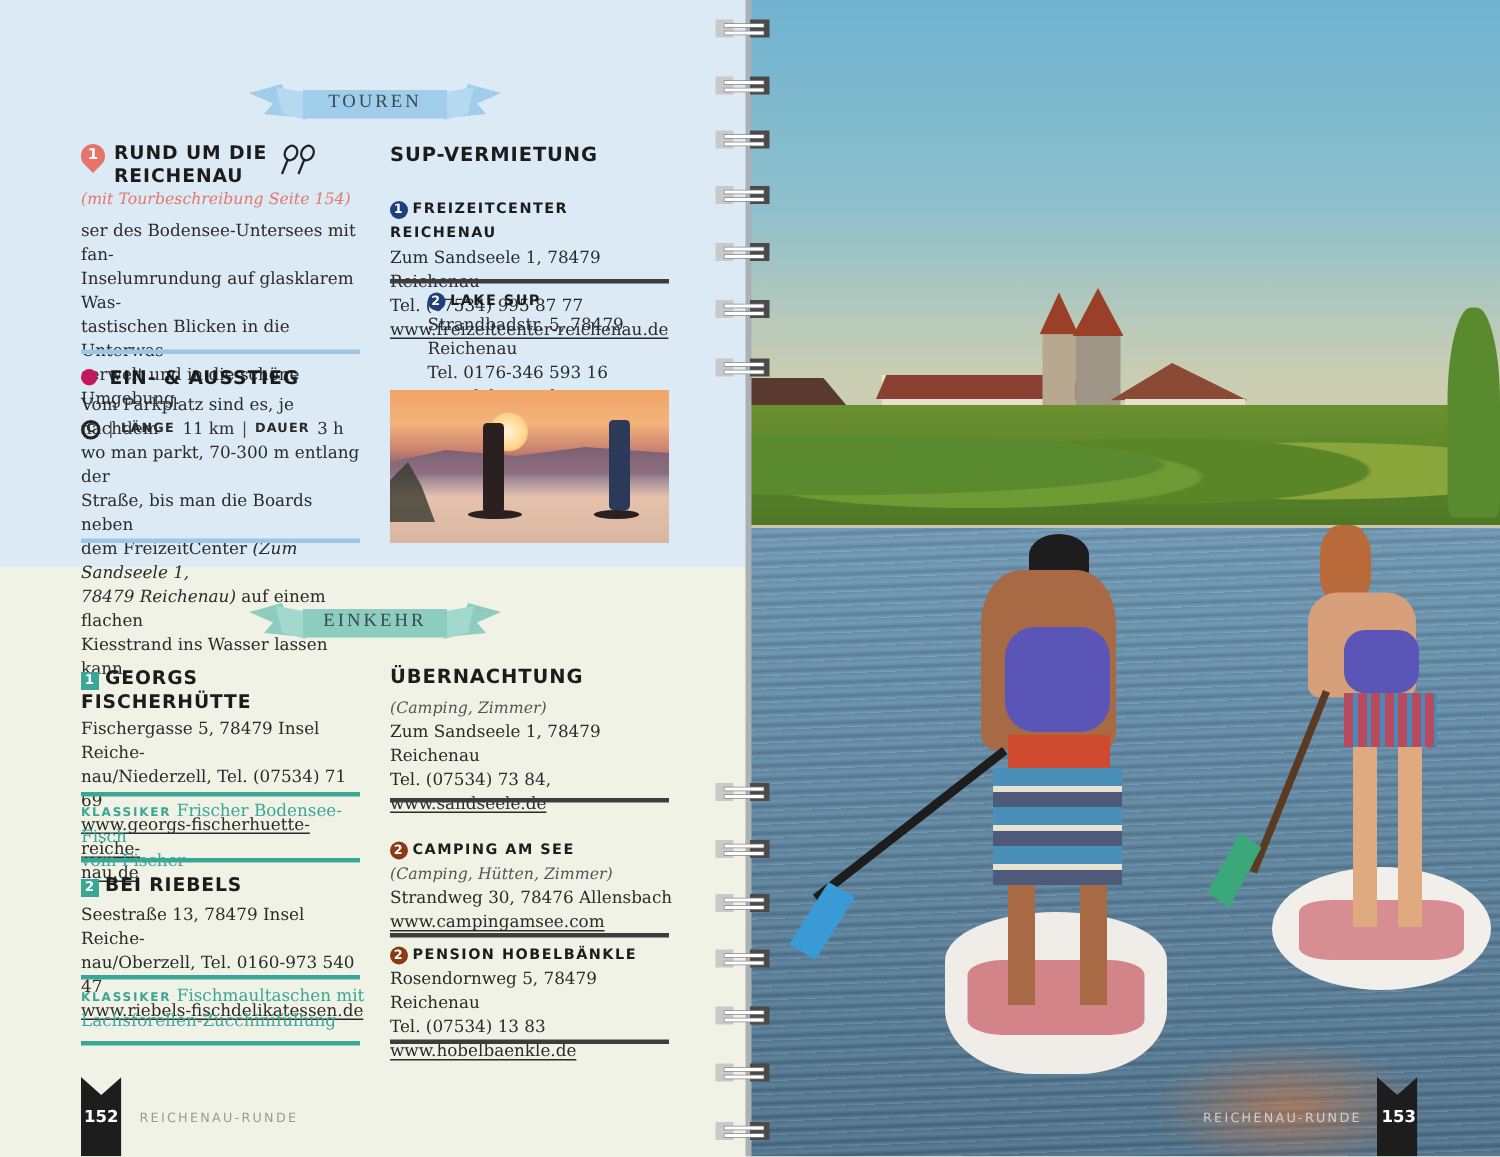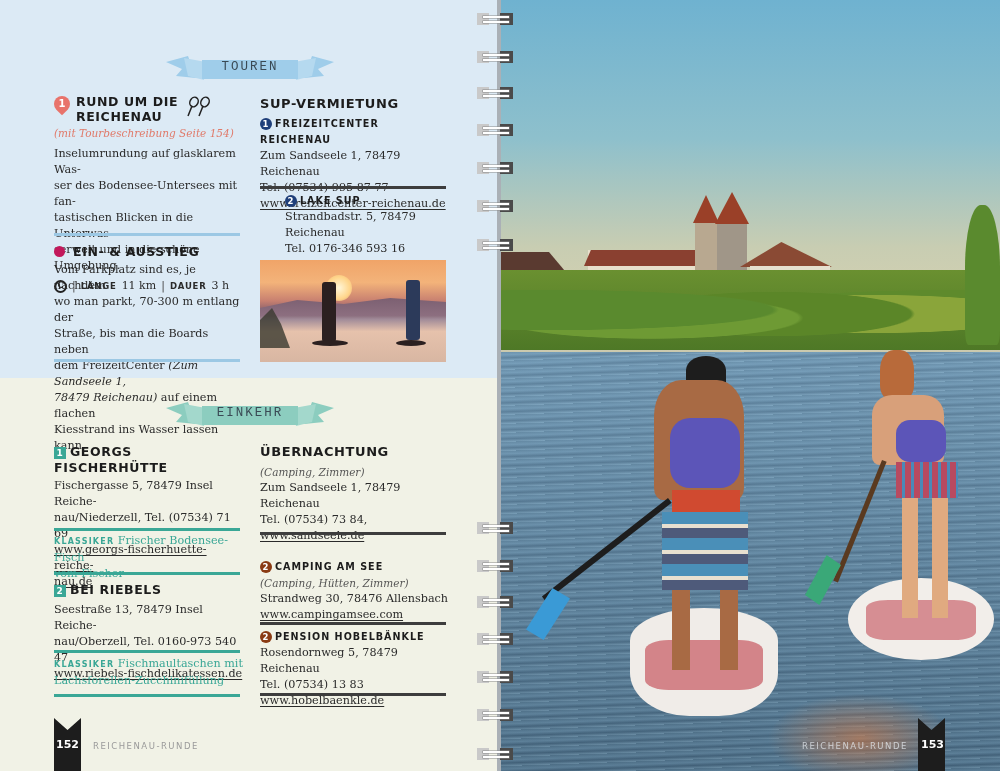--- a/index.html
+++ b/index.html
@@ -4,21 +4,21 @@
 <style>
   * { box-sizing: border-box; margin: 0; padding: 0; }
   html, body { width: 1000px; height: 771px; overflow: hidden; background: #f1f2e6; }
   body { position: relative; font-family: "DejaVu Serif", serif; color: #2a2a2a; }
 
   .left-page { position: absolute; left: 0; top: 0; width: 500px; height: 771px; background: #f1f2e6; }
   .blue-area { position: absolute; left: 0; top: 0; width: 500px; height: 378px; background: #dceaf5; }
 
   .banner { position: absolute; height: 30px; display: flex; align-items: center; justify-content: center; }
   .banner svg { position: absolute; left: 0; top: 0; }
-  .banner .banner-label { position: relative; font-family: Liberation Mono, monospace; font-size: 12.5px; letter-spacing: 2px; color: #3a4a55; }
+  .banner .banner-label { position: relative; font-family: Liberation Serif, serif; font-size: 12.5px; letter-spacing: 2px; color: #3a4a55; }
 
   .col { position: absolute; font-size: 11.2px; line-height: 16px; }
   .h-caps { font-family: "DejaVu Sans", sans-serif; font-weight: bold; letter-spacing: 0.6px; text-transform: uppercase; color: #1c1c1c; }
   .h-big { font-size: 12.5px; }
   .h-small { font-size: 9.6px; letter-spacing: 1px; }
   .italic-red { font-style: italic; color: #e07a6a; font-size: 10.5px; }
   .italic-grey { font-style: italic; color: #555; font-size: 10.5px; }
   .link { text-decoration: underline; text-underline-offset: 2px; }
   .teal { color: #3aa796; }
   .klassiker { font-family: "DejaVu Sans", sans-serif; font-weight: bold; font-size: 8px; letter-spacing: 1.2px; color: #3aa796; }
@@ -91,22 +91,22 @@
       </div>
       <svg width="26" height="22" viewBox="0 0 26 22" style="margin-left:2px; margin-top:2px;">
         <ellipse cx="8" cy="6" rx="4" ry="5" fill="none" stroke="#222" stroke-width="1.5" transform="rotate(25 8 6)"></ellipse>
         <line x1="6" y1="10" x2="2" y2="20" stroke="#222" stroke-width="1.5"></line>
         <ellipse cx="19" cy="6" rx="4" ry="5" fill="none" stroke="#222" stroke-width="1.5" transform="rotate(25 19 6)"></ellipse>
         <line x1="17" y1="10" x2="13" y2="20" stroke="#222" stroke-width="1.5"></line>
       </svg>
     </div>
     <div class="italic-red" style="margin-top:1px;">(mit Tourbeschreibung Seite 154)</div>
     <div style="margin-top:5px;">
+      <div>ser des Bodensee-Untersees mit fan-</div>
       <div>Inselumrundung auf glasklarem Was-</div>
-      <div>ser des Bodensee-Untersees mit fan-</div>
       <div>tastischen Blicken in die Unterwas-</div>
       <div>serwelt und in die schöne Umgebung.</div>
     </div>
     <div class="meta-row" style="margin-top:4px;">
       <span class="c-icon">C</span>
       <span class="sep">|</span>
       <span class="lbl">LÄNGE</span>
       <span>11 km</span>
       <span class="sep">|</span>
       <span class="lbl">DAUER</span>
@@ -123,21 +123,21 @@
       <div>Straße, bis man die Boards neben</div>
       <div><span>dem FreizeitCenter </span><i>(Zum Sandseele 1,</i></div>
       <div><i>78479 Reichenau)</i><span> auf einem flachen</span></div>
       <div>Kiesstrand ins Wasser lassen kann.</div>
     </div>
   </div>
   <div class="rule blue" style="left:54px; top:359px; width:186px;"></div>
 
   <div class="col" style="left:260px; top:96px; width:190px;">
     <div class="h-caps" style="font-size:13px;">SUP-VERMIETUNG</div>
-    <div style="margin-top:4px;">
+    <div style="margin-top:20px;">
       <div class="h-caps h-small"><span class="circle-num navy">1</span><span>FREIZEITCENTER REICHENAU</span></div>
       <div>Zum Sandseele 1, 78479 Reichenau</div>
       <div>Tel. (07534) 995 87 77</div>
       <div class="link">www.freizeitcenter-reichenau.de</div>
     </div>
   </div>
   <div class="rule dark" style="left:260px; top:186px; width:186px;"></div>
   <div class="col" style="left:260px; top:193px; width:190px;margin-left:25px;">
     <div class="h-caps h-small"><span class="circle-num navy">2</span><span>LAKE SUP</span></div>
     <div>Strandbadstr. 5, 78479 Reichenau</div>

